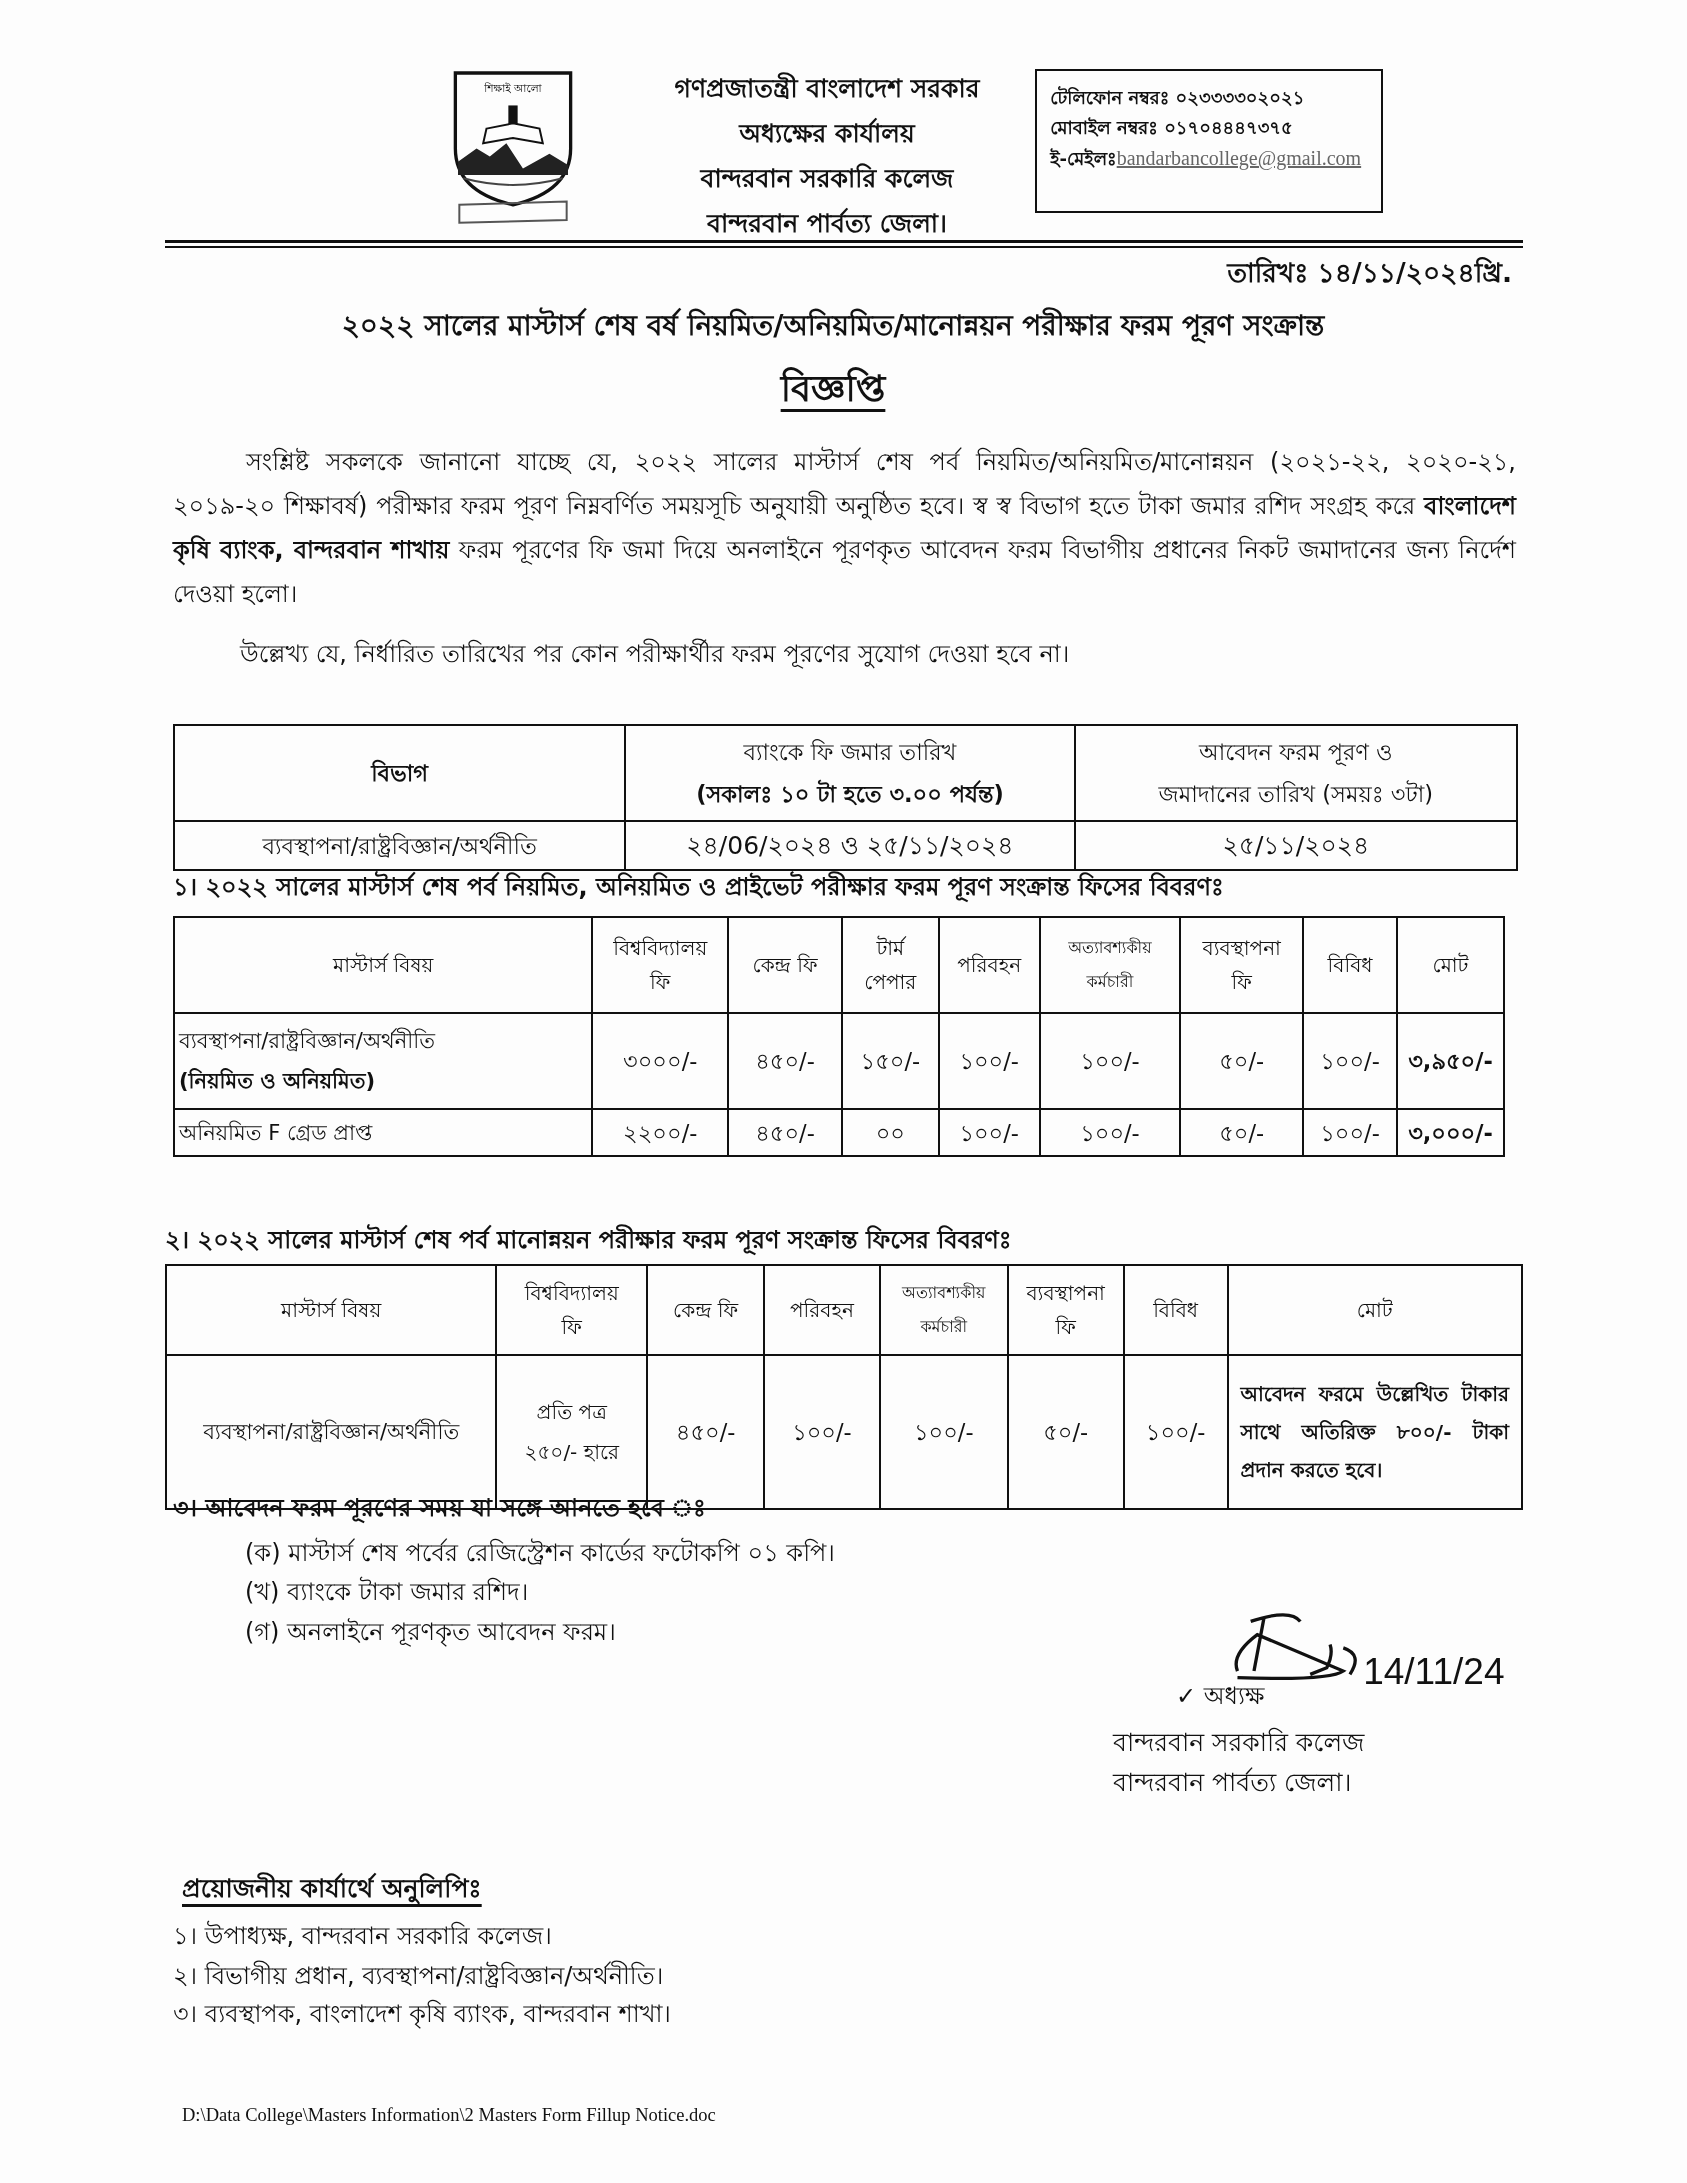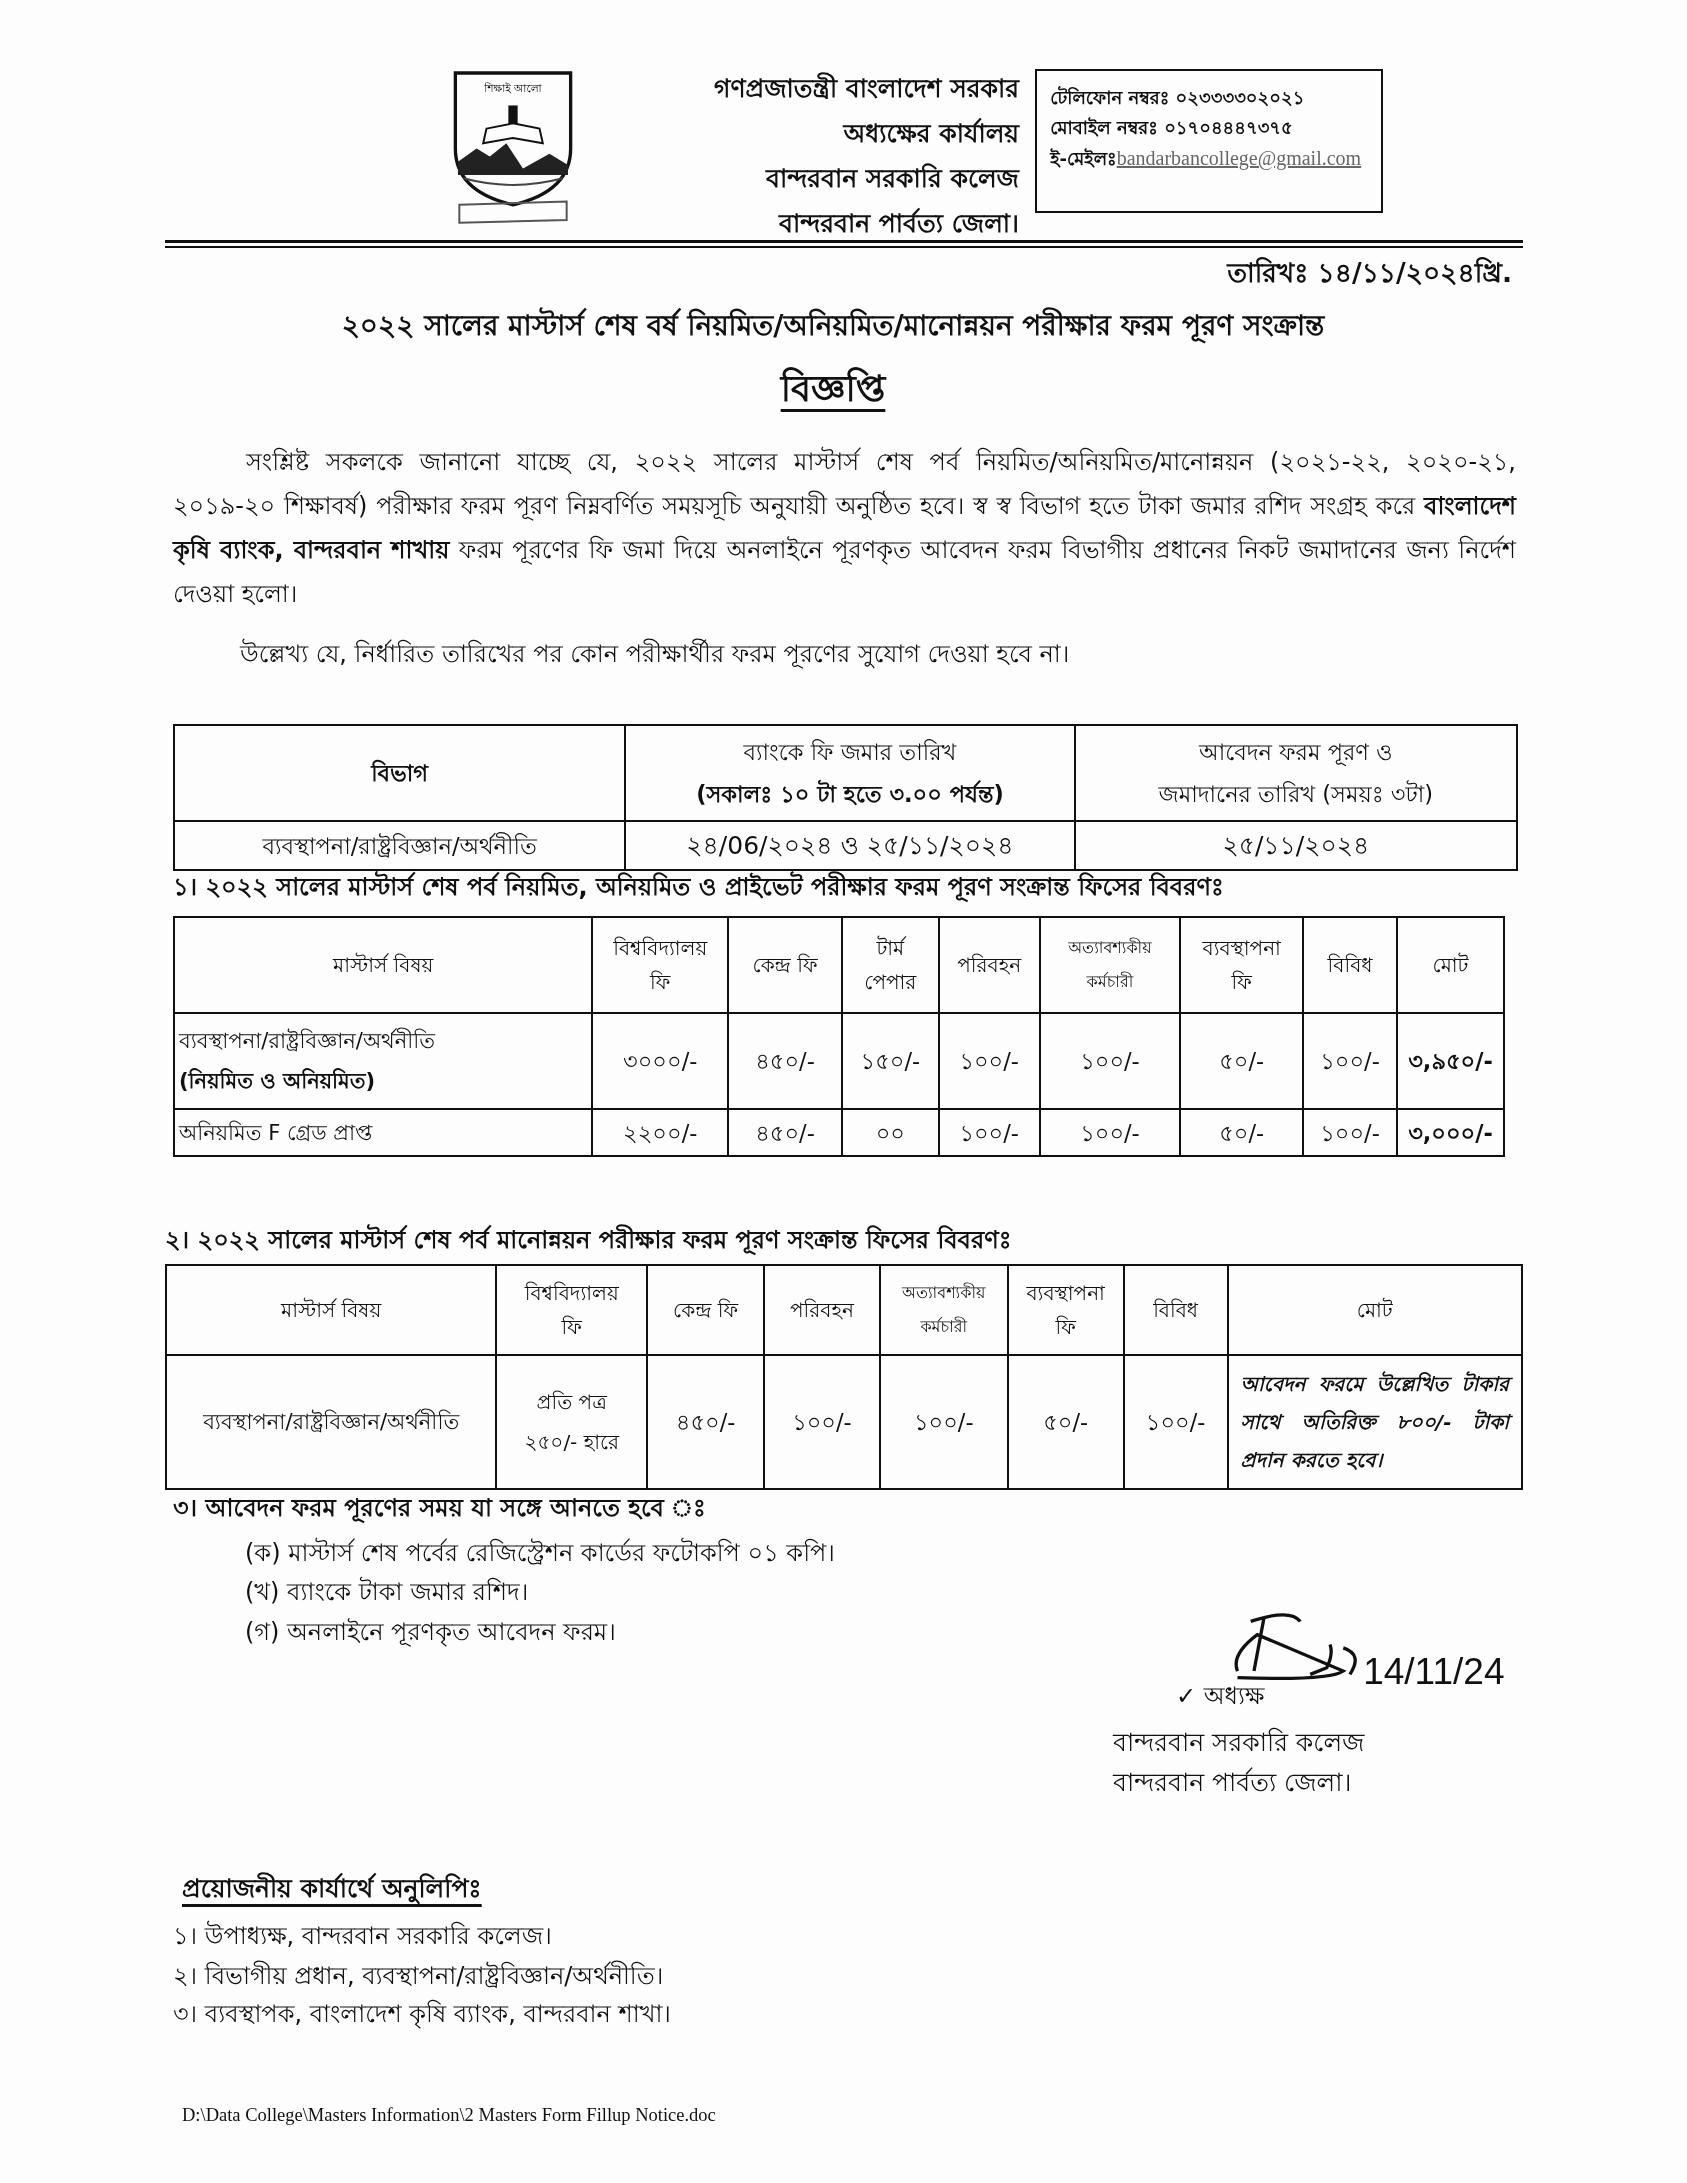--- a/index.html
+++ b/index.html
@@ -3,21 +3,21 @@
 <meta charset="utf-8">
 <style>
   html, body { margin: 0; padding: 0; }
   body {
     width: 1687px; height: 2183px; background: #fdfdfd; position: relative; overflow: hidden;
     font-family: "DejaVu Sans", sans-serif; color: #111;
   }
   .abs { position: absolute; }
   
   .logo { left: 450px; top: 69px; width: 126px; height: 159px; }
-  .hdr-center { left: 635px; top: 66px; width: 384px; text-align: right; font-size: 25px; line-height: 45px; font-weight: bold; }
+  .hdr-center { left: 635px; top: 66px; width: 384px; text-align: center; font-size: 25px; line-height: 45px; font-weight: bold; }
   .contact { left: 1035px; top: 69px; width: 348px; height: 144px; border: 2.6px solid #111; box-sizing: border-box; padding: 12px 13.2px; font-size: 18px; line-height: 30px; font-weight: bold; }
   .contact .email { font-family: "Liberation Serif", serif; font-weight: normal; color: #666; text-decoration: underline; font-size: 20px; }
   .contact .web { font-family: "Liberation Serif", serif; font-weight: bold; font-size: 20px; }
   .rule { left: 165px; top: 240px; width: 1358px; height: 3.3px; background: #111; }
   .rule2 { left: 165px; top: 246px; width: 1358px; height: 2px; background: #111; }
   .date { right: 175px; top: 253px; font-size: 26.5px; font-weight: bold; }
   .title { left: 165px; top: 304px; width: 1336px; text-align: center; font-size: 28px; font-weight: bold; }
   .notice { left: 165px; top: 361px; width: 1336px; text-align: center; font-size: 36px; font-weight: bold; }
   .notice span { text-decoration: underline; text-decoration-thickness: 3.3px; text-underline-offset: 8px; }
   .para { left: 173px; top: 440px; width: 1343px; font-size: 24px; line-height: 44px; text-align: justify; text-indent: 73px; }
@@ -34,21 +34,21 @@
   .t1 { left: 173px; top: 916px; width: 1332px; font-size: 20px; }
   .t1 th { height: 89px; line-height: 34px; }
   .t1 td { line-height: 40px; font-size: 22.5px; }
   .t1 td.subj { text-align: left; font-size: 21px; }
   .t1 .small { font-size: 16px; }
   .sec2 { left: 165px; top: 1221px; }
   .t2 { left: 165px; top: 1264px; width: 1358px; font-size: 20px; }
   .t2 th { height: 83px; line-height: 34px; }
   .t2 td { line-height: 40px; font-size: 22.5px; height: 116px; }
   .t2 .small { font-size: 16px; }
-  .t2 td.note { text-align: justify; text-align-last: left; font-weight: bold; font-size: 20px; line-height: 38px; padding: 8px 12px; font-style: italic; }
+  .t2 td.note { text-align: justify; text-align-last: left; font-weight: bold; font-size: 20px; line-height: 38px; padding: 18px 12px; }
   .sec3 { left: 173px; top: 1489px; }
   .req { left: 245px; font-size: 24px; }
   .sig { left: 1211px; top: 1608px; width: 344px; height: 93px; }
   .sig-title { left: 1176px; top: 1677px; font-size: 24px; }
   .sig-line { font-size: 25px; }
   .cc-head { left: 182px; top: 1869px; font-size: 25px; font-weight: bold; text-decoration: underline; text-decoration-thickness: 2.6px; text-underline-offset: 6.6px; }
   .cc { left: 173px; font-size: 24px; }
   .footer { left: 182px; top: 2105px; font-family: "Liberation Serif", serif; font-size: 18.5px; }
 </style>
 </head>

